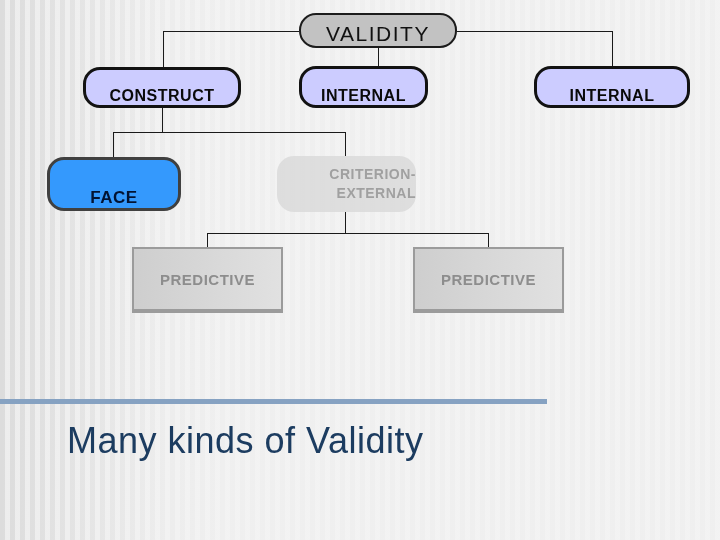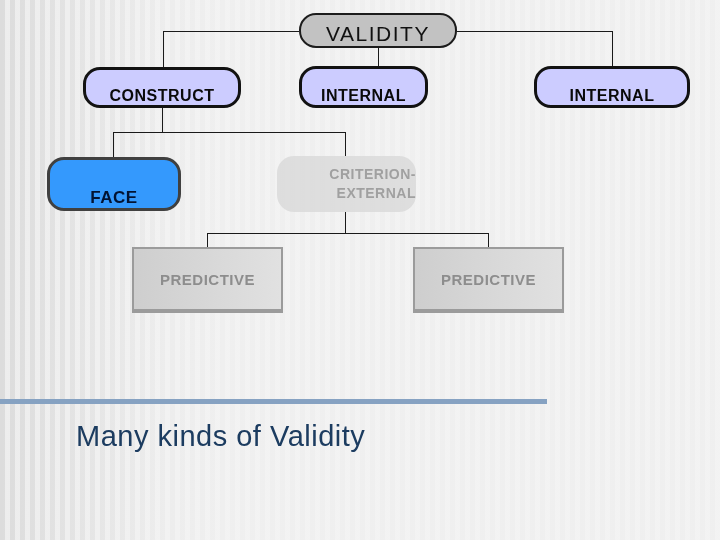--- a/index.html
+++ b/index.html
@@ -49,22 +49,22 @@
   .pairbox .cell{
     flex:1;display:flex;align-items:center;justify-content:center;
     font-weight:bold;font-size:15px;color:#8d8d8d;letter-spacing:0.5px;
   }
   .pairbox .cell:first-child{border-bottom:2px solid #9b9b9b;}
   .line{position:absolute;background:#1a1a1a;}
   .h{height:1px;}
   .v{width:1px;}
   .accent-line{position:absolute;left:0;top:399px;width:547px;height:5px;background:#86a2c2;}
   .slide-title{
-    position:absolute;left:76px;top:420px;
-    font-size:29px;color:#1c3c60;letter-spacing:0.5px;white-space:nowrap;
+    position:absolute;left:67px;top:420px;
+    font-size:36px;color:#1c3c60;letter-spacing:0.5px;white-space:nowrap;
   }
 </style>
 </head>
 <body>
 
 <div class="line h" style="left:163px;top:31px;width:136px;"></div>
 <div class="line h" style="left:457px;top:31px;width:155px;"></div>
 <div class="line v" style="left:163px;top:31px;height:36px;"></div>
 <div class="line v" style="left:612px;top:31px;height:35px;"></div>
 <div class="line v" style="left:378px;top:48px;height:18px;"></div>

